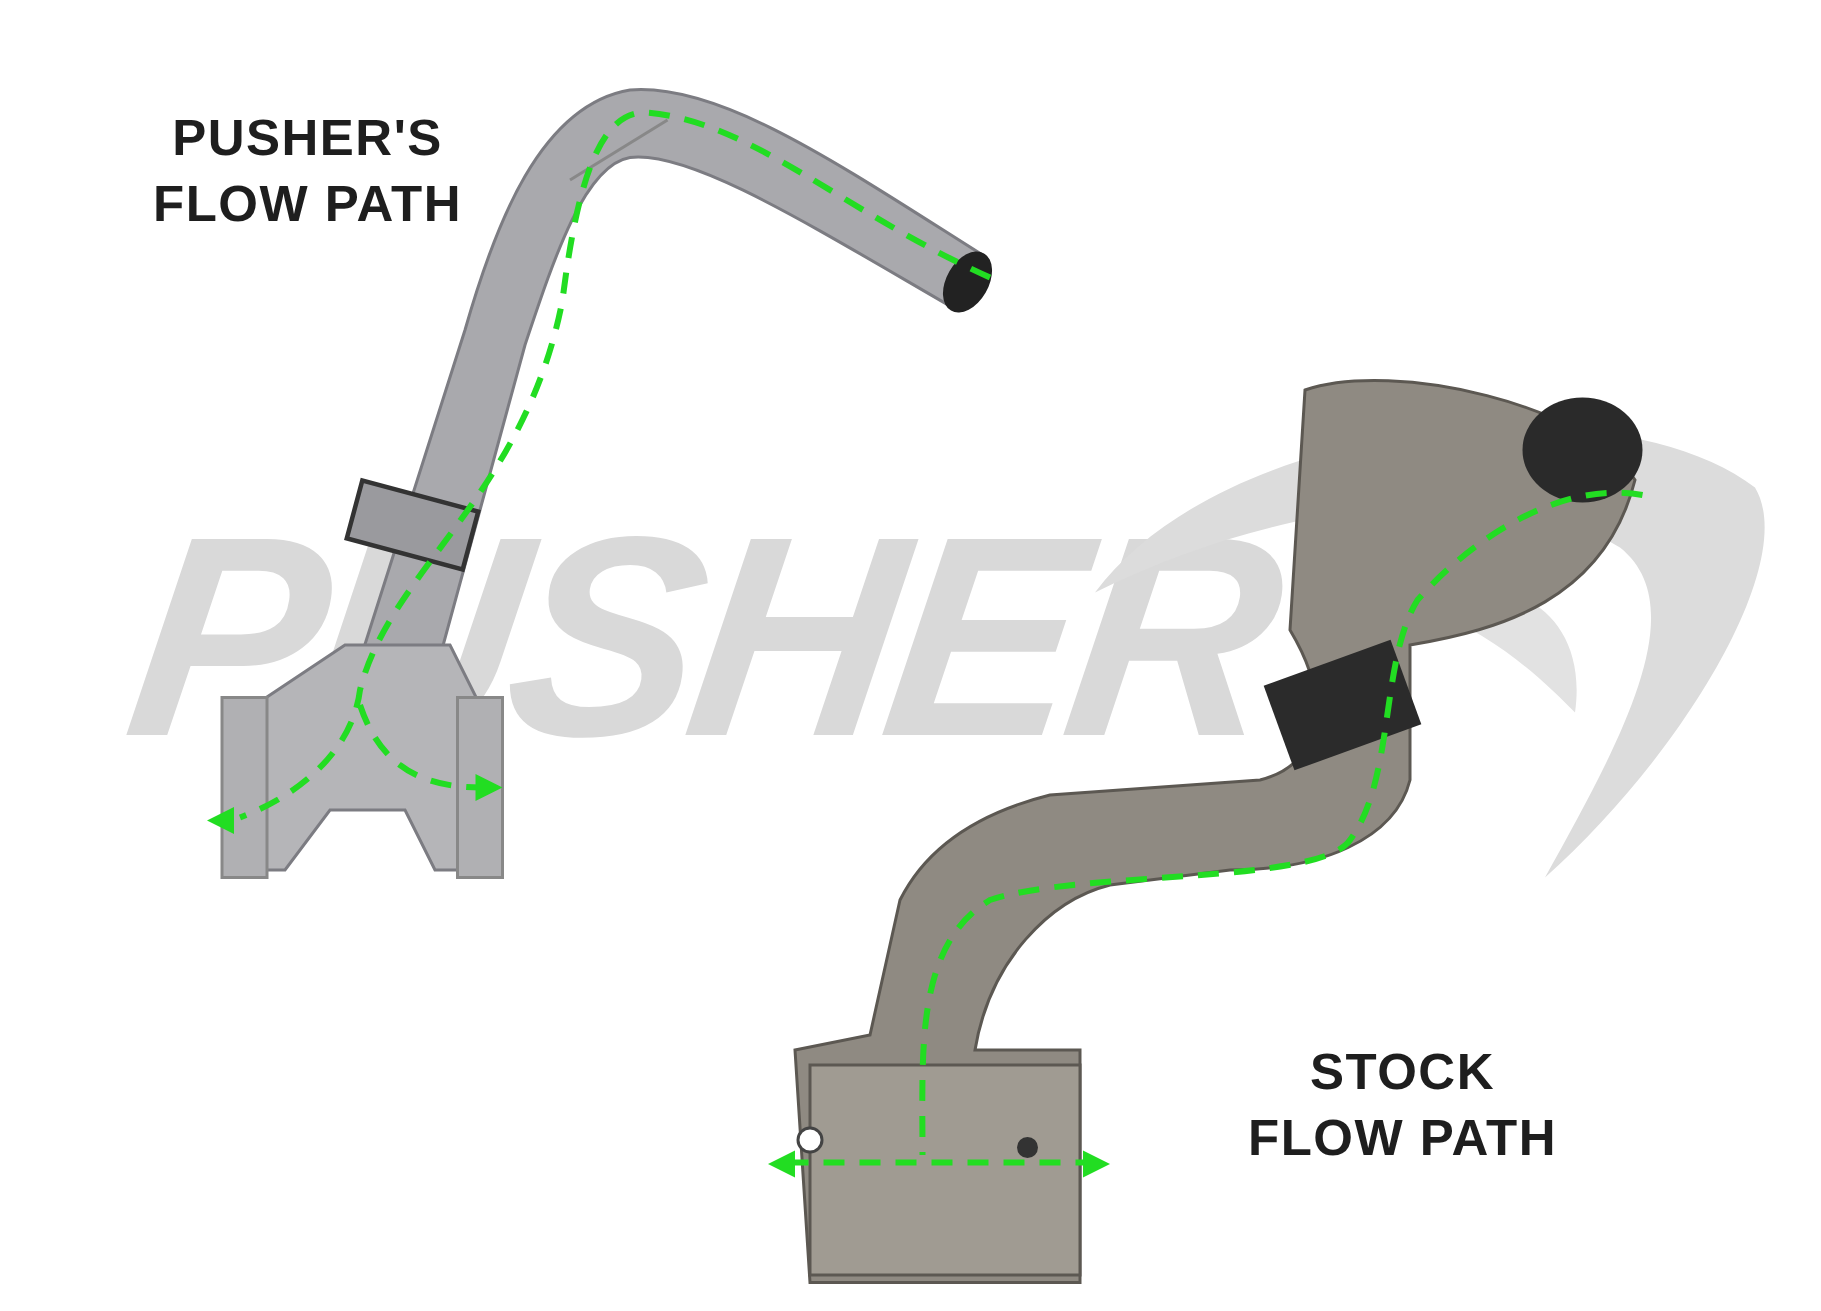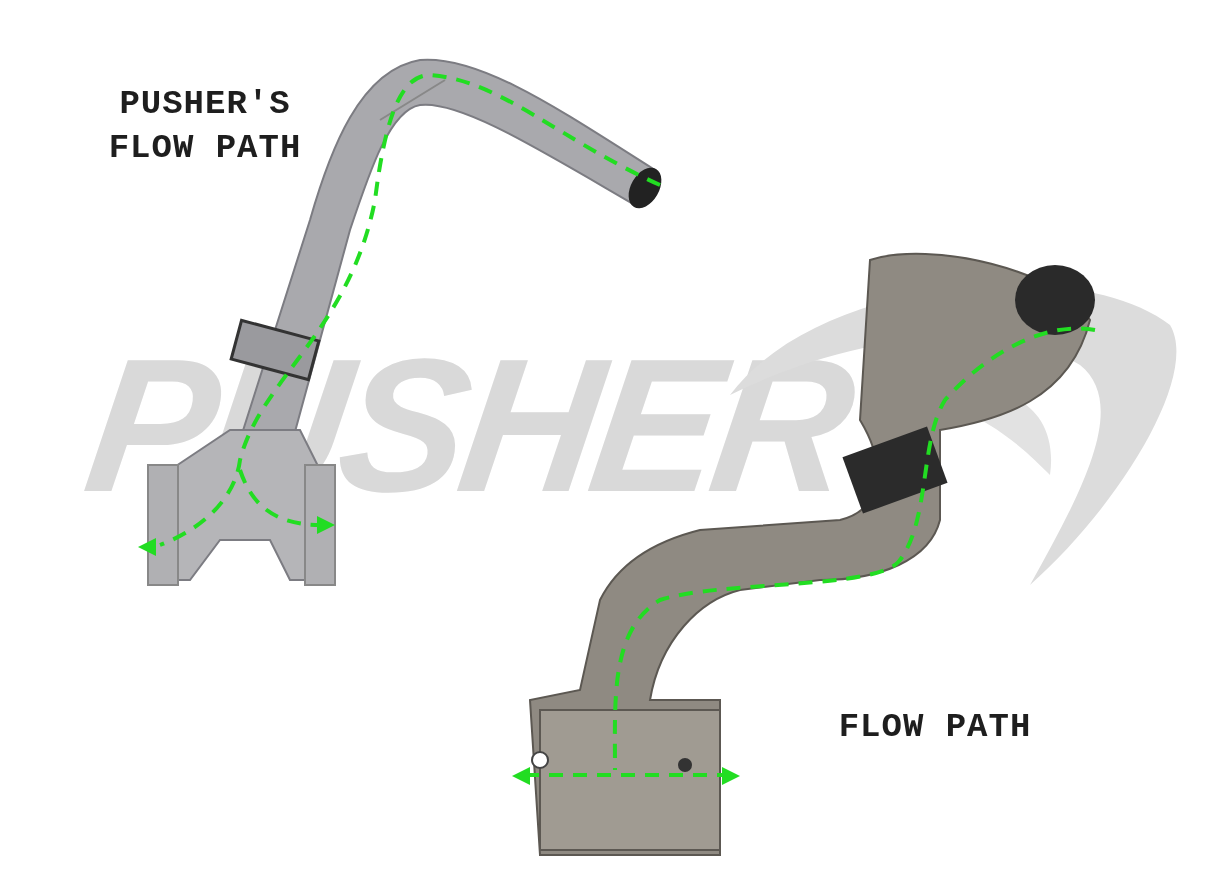--- a/index.html
+++ b/index.html
@@ -1,19 +1,19 @@
 <!DOCTYPE html>
 <html><head>
 <meta charset="utf-8">
 <style>
   html, body { margin:0; padding:0; background:#ffffff; }
   body { width:1214px; height:874px; position:relative; overflow:hidden; font-family:"DejaVu Sans", sans-serif; }
   .watermark { position:absolute; left:90px; top:330px; font-family:"Liberation Sans", sans-serif; font-weight:bold; font-style:italic; font-size:190px; color:#d9d9d9; letter-spacing:-6px; transform:skewX(-8deg); line-height:1; }
   .swoosh { position:absolute; left:700px; top:255px; }
-  .label { position:absolute; font-family:Liberation Mono, monospace; font-weight:bold; font-size:34px; color:#1e1e1e; letter-spacing:1px; line-height:44px; text-align:center;margin-top:12px; }
+  .label { position:absolute; font-family:Liberation Sans, sans-serif; font-weight:bold; font-size:34px; color:#1e1e1e; letter-spacing:1px; line-height:44px; text-align:center; }
   .label-pusher { left:90px; top:70px; width:230px; }
   .label-stock { left:820px; top:693px; width:230px; }
   svg.parts { position:absolute; left:0; top:0; }
 </style>
 </head>
 <body>
 
 <div class="watermark">PUSHER</div>
 
 <svg class="swoosh" width="500" height="420" viewBox="0 0 500 420">
@@ -57,14 +57,15 @@
     <polygon points="740,776 722,767 722,785"></polygon>
   </g>
 </svg>
 
 <div class="label label-pusher">
   <div>PUSHER'S</div>
   <div>FLOW PATH</div>
 </div>
 
 <div class="label label-stock">
+  <div>STOCK</div>
   <div>FLOW PATH</div>
 </div>
 
 </body></html>

